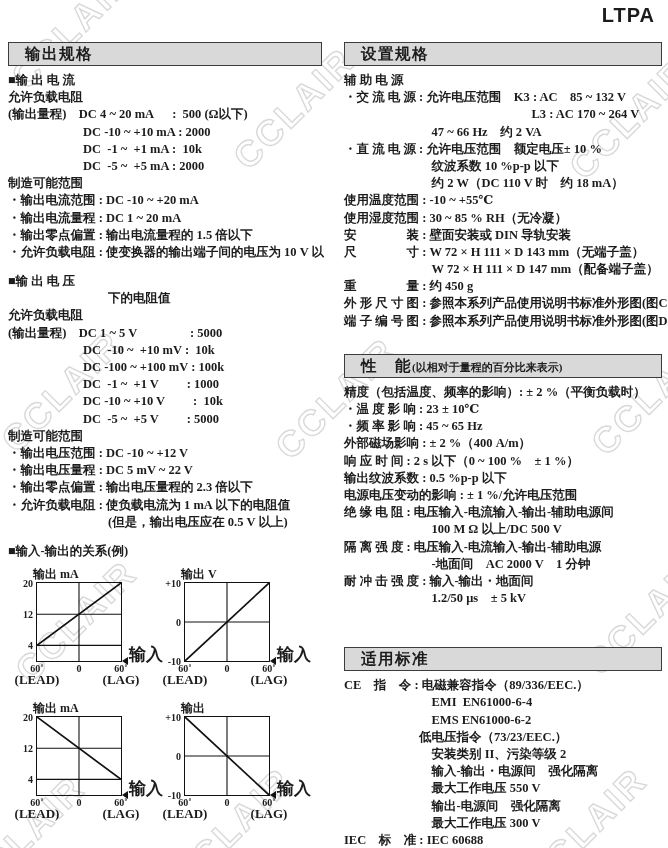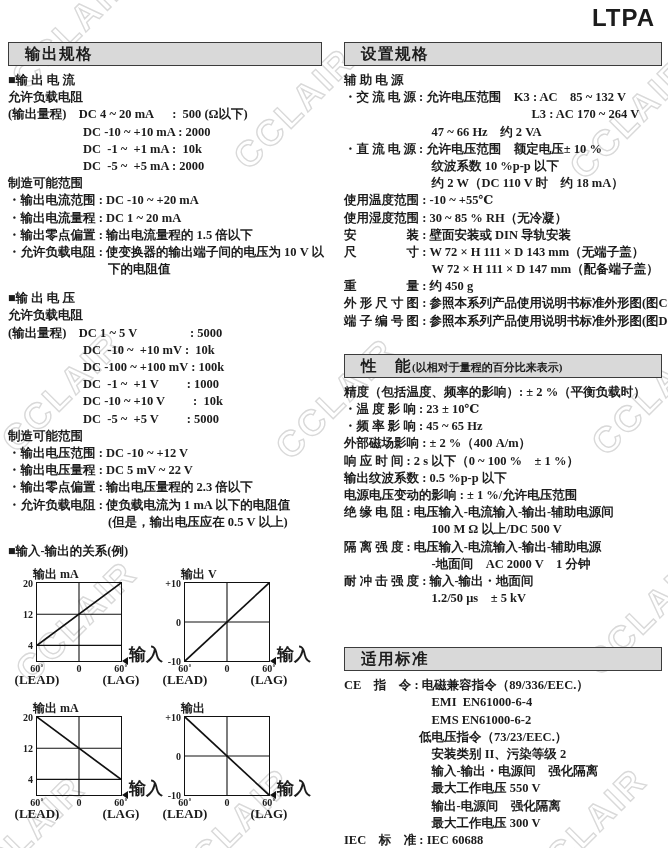--- a/index.html
+++ b/index.html
@@ -8,21 +8,21 @@
   
   .wm{position:absolute;z-index:0;font-family:"Liberation Sans","DejaVu Sans",sans-serif;
       font-weight:bold;font-size:36px;letter-spacing:3px;color:#ffffff;
       -webkit-text-stroke:1.4px #d9d9d9;transform:rotate(-45deg);transform-origin:left center;
       white-space:nowrap;pointer-events:none;}
   .wm1{left:18px;top:62px}.wm2{left:240px;top:142px}.wm3{left:576px;top:152px}
   .wm4{left:8px;top:425px}.wm5{left:282px;top:432px}.wm6{left:598px;top:428px}
   .wm7{left:22px;top:655px}.wm8{left:592px;top:648px}.wm9{left:178px;top:862px}
   .wm10{left:532px;top:862px}.wm11{left:-30px;top:870px}
   .doc-title{position:absolute;z-index:2;top:4px;right:13px;
-      font-family:"Liberation Sans","DejaVu Sans",sans-serif;font-weight:bold;font-size:24px;letter-spacing:1px;}
+      font-family:"Liberation Sans","DejaVu Sans",sans-serif;font-weight:bold;font-size:20px;letter-spacing:1px;}
   .col{position:absolute;top:42px;z-index:1;}
   .col-left{left:8px;width:314px;}
   .col-right{left:344px;width:318px;}
   .sec-header{height:21px;background:#d9d9d9;border:1px solid #3c3c3c;display:flex;align-items:baseline;
       padding:1px 0 0 16px;font-size:15.5px;font-weight:bold;letter-spacing:1.5px;margin-bottom:6px;}
   .sec-header .sub{font-size:11px;font-weight:bold;letter-spacing:0;}
   .line{white-space:pre;font-size:12.5px;line-height:17.2px;height:17.2px;font-weight:600;}
   .line.gap{margin-top:12px;}
   
   .graphs{position:relative;height:278px;margin-top:3px;}
@@ -72,22 +72,22 @@
         <div class="line">允许负载电阻</div>
         <div class="line">(输出量程)　DC 4 ~ 20 mA　  :  500 (Ω以下)</div>
         <div class="line">　　　　　　DC -10 ~ +10 mA : 2000</div>
         <div class="line">　　　　　　DC  -1 ~  +1 mA :  10k</div>
         <div class="line">　　　　　　DC  -5 ~  +5 mA : 2000</div>
         <div class="line">制造可能范围</div>
         <div class="line">・输出电流范围 : DC -10 ~ +20 mA</div>
         <div class="line">・输出电流量程 : DC 1 ~ 20 mA</div>
         <div class="line">・输出零点偏置 : 输出电流量程的 1.5 倍以下</div>
         <div class="line">・允许负载电阻 : 使变换器的输出端子间的电压为 10 V 以</div>
+        <div class="line gap">■输 出 电 压</div>
         <div class="line">　　　　　　　　下的电阻值</div>
-        <div class="line gap">■输 出 电 压</div>
         <div class="line">允许负载电阻</div>
         <div class="line">(输出量程)　DC 1 ~ 5 V　　　　 : 5000</div>
         <div class="line">　　　　　　DC  -10 ~  +10 mV :  10k</div>
         <div class="line">　　　　　　DC -100 ~ +100 mV : 100k</div>
         <div class="line">　　　　　　DC  -1 ~  +1 V　　 : 1000</div>
         <div class="line">　　　　　　DC -10 ~ +10 V　　 :  10k</div>
         <div class="line">　　　　　　DC  -5 ~  +5 V　　 : 5000</div>
         <div class="line">制造可能范围</div>
         <div class="line">・输出电压范围 : DC -10 ~ +12 V</div>
         <div class="line">・输出电压量程 : DC 5 mV ~ 22 V</div>

